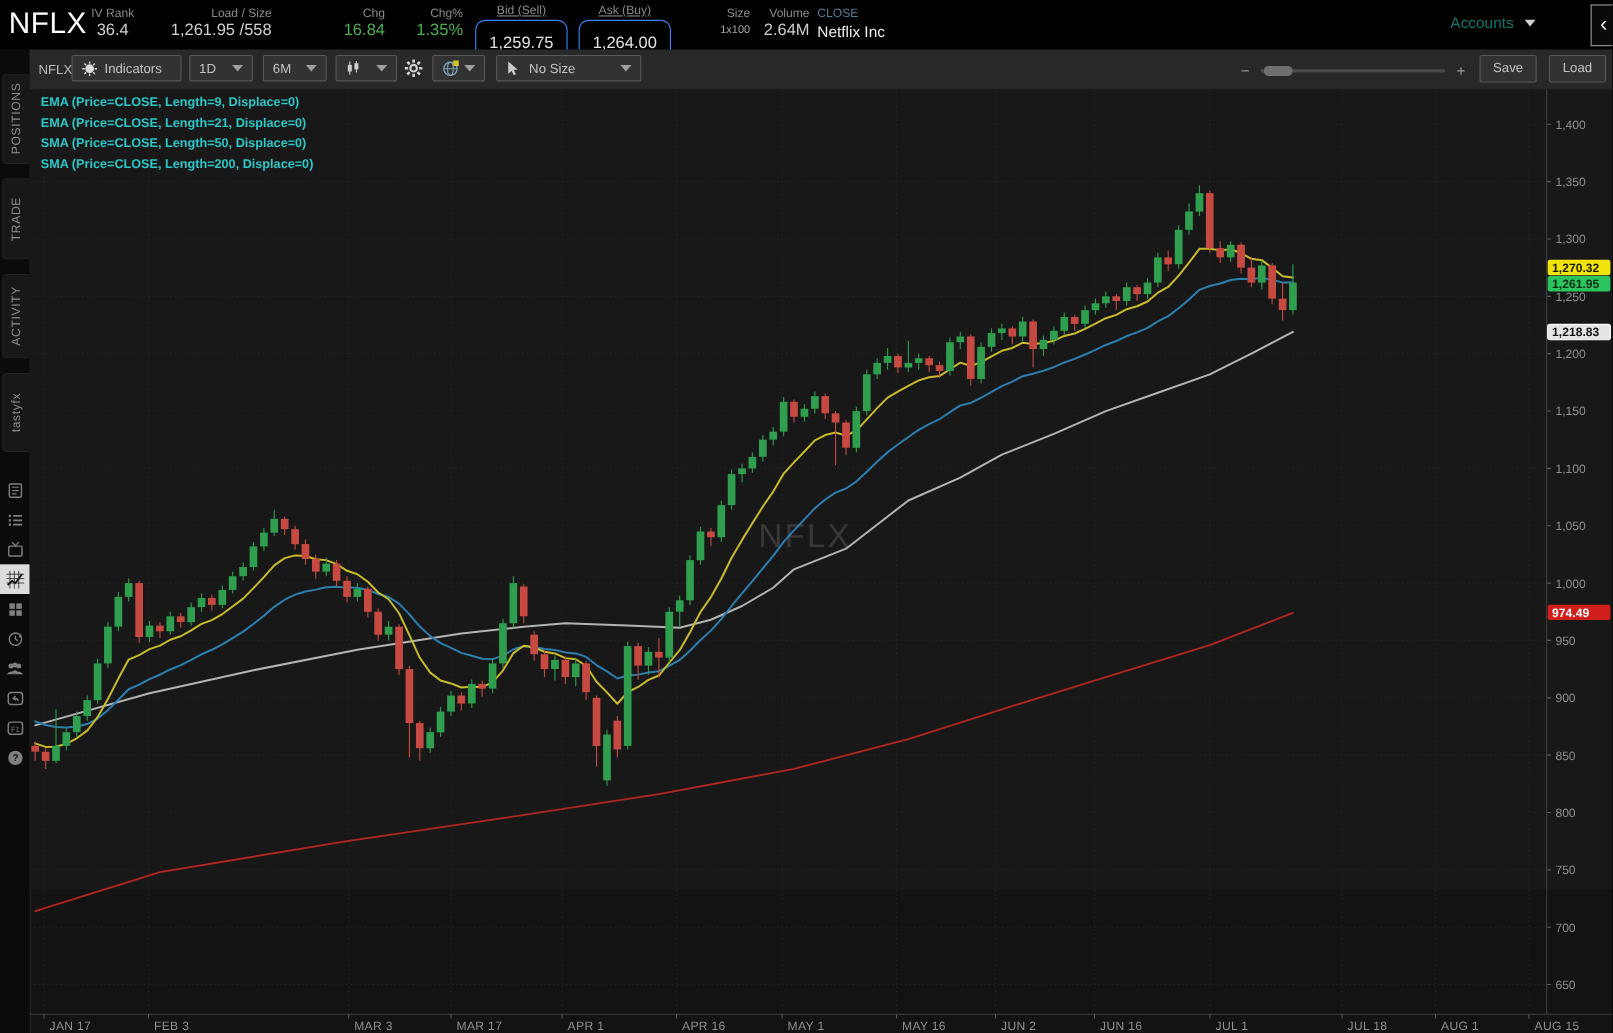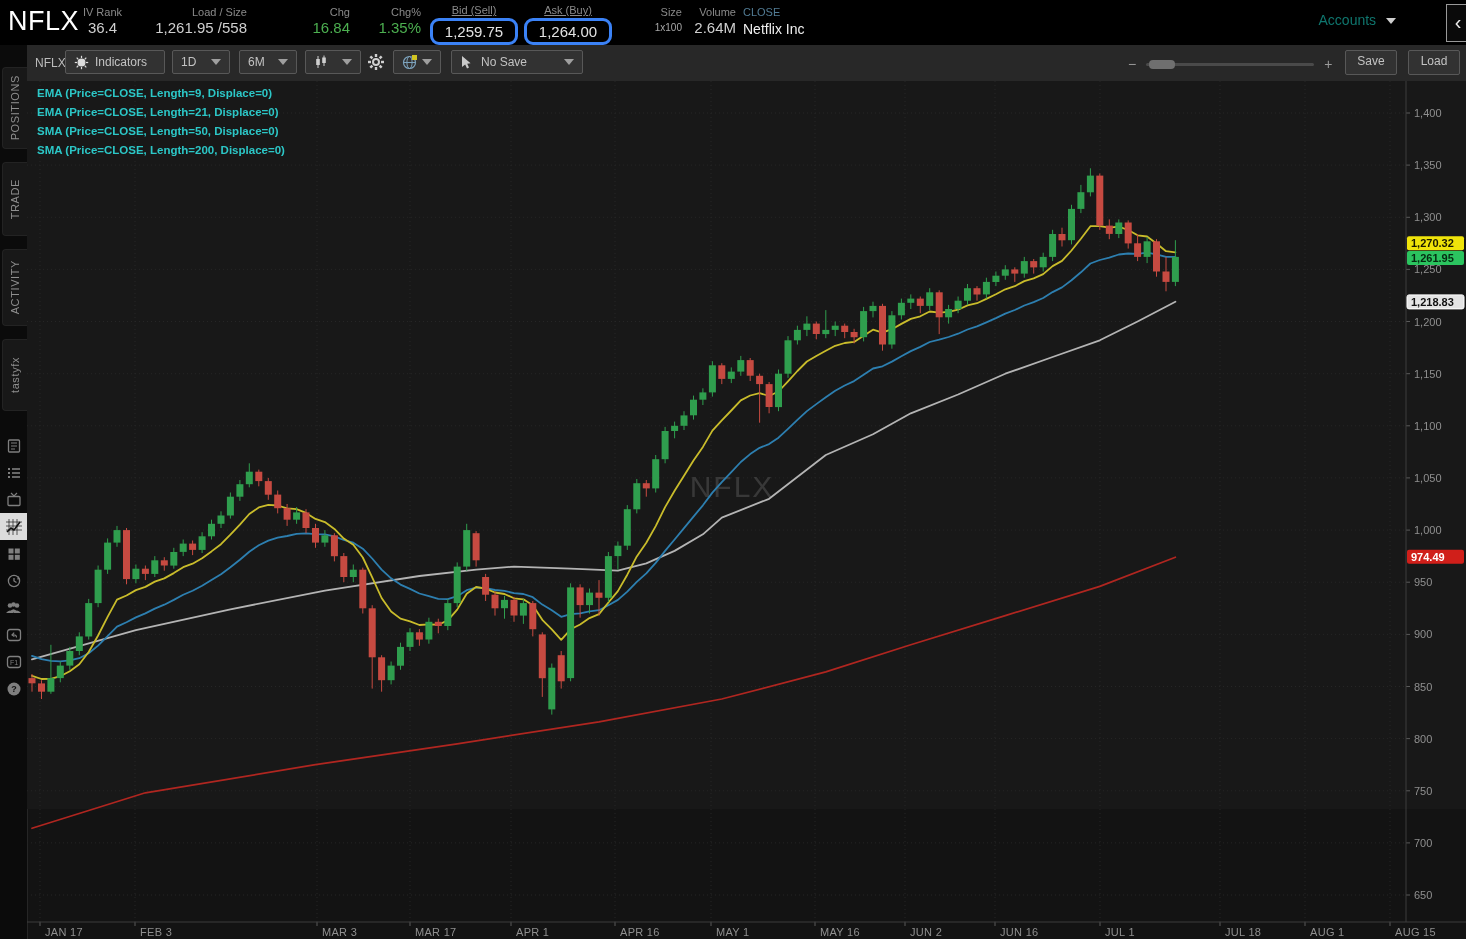--- a/index.html
+++ b/index.html
@@ -7,22 +7,22 @@
        font-family:"Liberation Sans",sans-serif;color:#ccc;-webkit-font-smoothing:antialiased;}
   
   .topbar{position:absolute;left:0;top:0;width:1466px;height:45px;background:#000;}
   .tb-symbol{position:absolute;left:8px;top:6px;font-size:27px;color:#fff;letter-spacing:.5px;}
   .col{position:absolute;top:6px;text-align:right;}
   .col .lbl{font-size:11px;color:#8a8a8a;line-height:12px;}
   .col .val{font-size:15px;color:#cfcfcf;line-height:20px;white-space:nowrap;}
   .green{color:#4caf50 !important;}
   .quote-btn-wrap{position:absolute;top:4px;text-align:center;}
   .quote-btn-wrap .lbl{font-size:11px;color:#8a8a8a;text-decoration:underline;}
-  .quote-btn{margin-top:2px;border:3px solid #3b82f6;border-radius:9px;background:#000;
-             color:#e2e2e2;font-size:15px;padding:2px 12px;min-width:66px;cursor:pointer;}
+  .quote-btn{margin-top:2px;border:1px solid #3b82f6;border-radius:9px;background:#000;
+             color:#e2e2e2;font-size:15px;padding:12px 12px;min-width:66px;cursor:pointer;}
   .exch{position:absolute;left:743px;top:6px;text-align:left;}
   .exch .e1{font-size:11px;color:#527c95;}
   .exch .e2{font-size:14px;color:#f0f0f0;margin-top:3px;}
   .accounts{position:absolute;right:70px;top:12px;font-size:14px;color:#0f766e;cursor:pointer;}
   .caret{display:inline-block;width:0;height:0;border-left:5px solid transparent;
          border-right:5px solid transparent;border-top:6px solid #cfcfcf;margin-left:6px;vertical-align:middle;}
   .collapse-box{position:absolute;right:-4px;top:4px;width:22px;height:36px;border:1px solid #999;
                 background:#0a0a0a;color:#eee;font-size:20px;line-height:34px;text-align:center;cursor:pointer;}
   
   .sidebar{position:absolute;left:0;top:45px;width:27px;height:894px;background:#0b0b0b;border-right:1px solid #262626;}
@@ -272,21 +272,21 @@
         <line x1="1.5" y1="8.5" x2="13.5" y2="8.5" stroke="#7da3bd"></line>
         <rect x="10" y="1" width="5" height="5" fill="#d2c522"></rect>
         </svg>
       <span class="dd-caret"></span>
     </div>
 
     <div class="tool-btn" style="left:424px;width:132px;">
       <svg width="13" height="14" style="margin-right:8px;">
         <polygon points="2,1 2,12 5.2,9.6 7,13.4 9,12.4 7.2,8.7 10.6,8.2" fill="#c9c9c9"></polygon>
         </svg>
-      <span>No Save</span>
+      <span>No Size</span>
       <span class="dd-caret"></span>
     </div>
 
     <div class="zoom-ctl">
       <span>−</span>
       <div class="zoom-track">
         <div class="zoom-handle"></div>
       </div>
       <span>+</span>
     </div>

